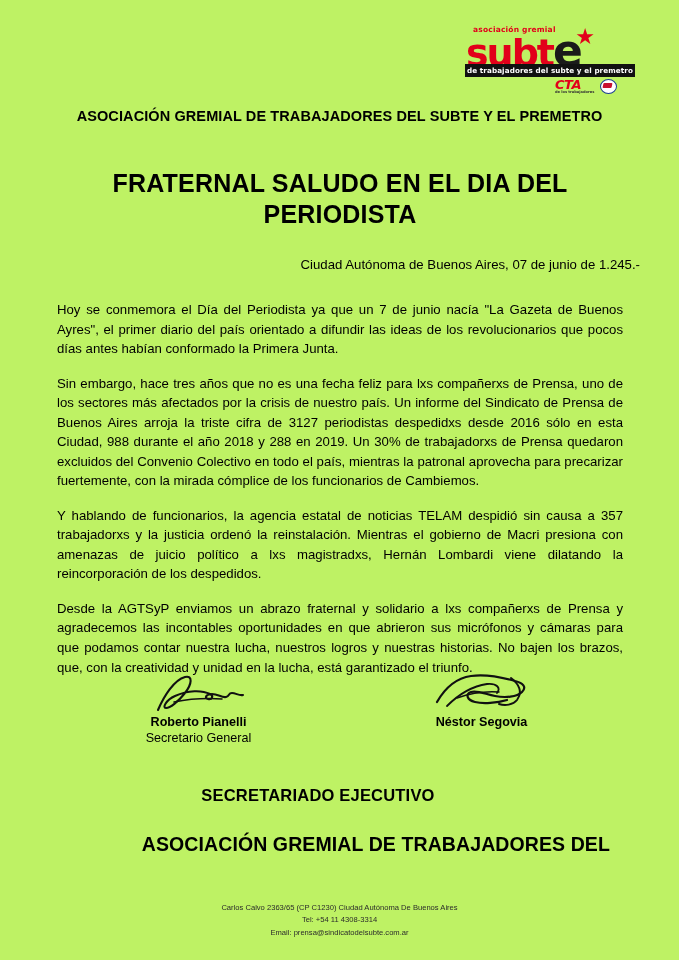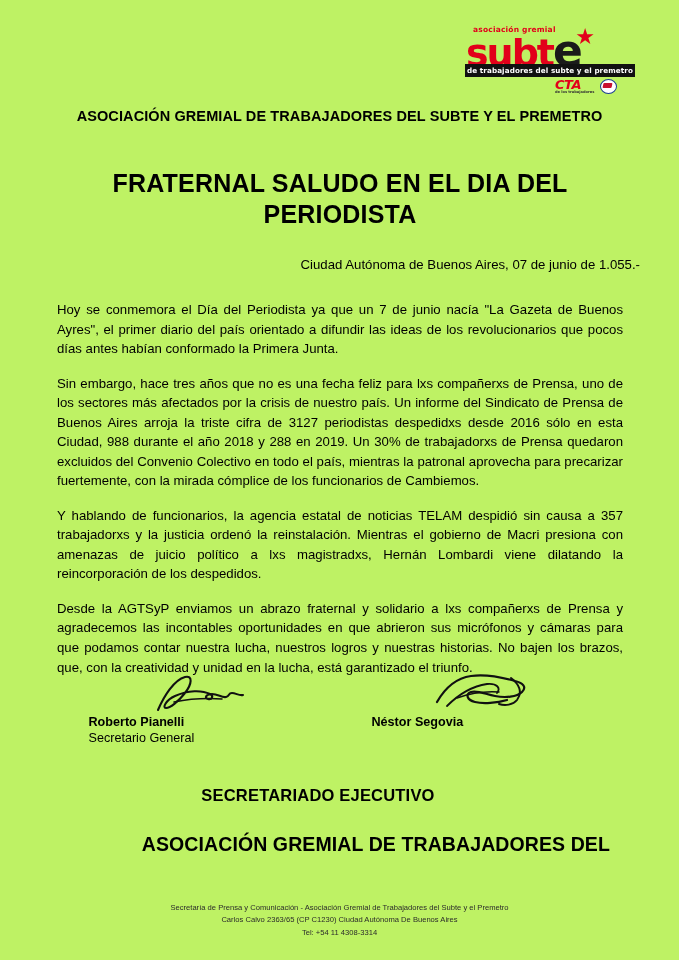--- a/index.html
+++ b/index.html
@@ -180,21 +180,21 @@
   .signatures {
     position: absolute;
     top: 672px;
     left: 57px;
     width: 566px;
     display: flex;
     justify-content: space-around;
   }
   .sig-col {
     width: 220px;
-    text-align: left;
+    text-align: center;
   }
   .sig-mark {
     height: 42px;
     display: flex;
     align-items: flex-end;
     justify-content: center;
   }
   .sig-name {
     font-size: 12.6px;
     font-weight: bold;
@@ -259,21 +259,21 @@
     </div>
   </div>
 
   <div class="org-header">ASOCIACIÓN GREMIAL DE TRABAJADORES DEL SUBTE Y EL PREMETRO</div>
 
   <div class="doc-title">
     <div>FRATERNAL SALUDO EN EL DIA DEL</div>
     <div>PERIODISTA</div>
   </div>
 
-  <div class="place-date">Ciudad Autónoma de Buenos Aires, 07 de junio de 1.055.-</div>
+  <div class="place-date">Ciudad Autónoma de Buenos Aires, 07 de junio de 1.245.-</div>
 
   <div class="body-text">
     <p>Hoy se conmemora el Día del Periodista ya que un 7 de junio nacía "La Gazeta de Buenos Ayres", el primer diario del país orientado a difundir las ideas de los revolucionarios que pocos días antes habían conformado la Primera Junta.</p>
     <p>Sin embargo, hace tres años que no es una fecha feliz para lxs compañerxs de Prensa, uno de los sectores más afectados por la crisis de nuestro país. Un informe del Sindicato de Prensa de Buenos Aires arroja la triste cifra de 3127 periodistas despedidxs desde 2016 sólo en esta Ciudad, 988 durante el año 2018 y 288 en 2019. Un 30% de trabajadorxs de Prensa quedaron excluidos del Convenio Colectivo en todo el país, mientras la patronal aprovecha para precarizar fuertemente, con la mirada cómplice de los funcionarios de Cambiemos.</p>
     <p>Y hablando de funcionarios, la agencia estatal de noticias TELAM despidió sin causa a 357 trabajadorxs y la justicia ordenó la reinstalación. Mientras el gobierno de Macri presiona con amenazas de juicio político a lxs magistradxs, Hernán Lombardi viene dilatando la reincorporación de los despedidos.</p>
     <p>Desde la AGTSyP enviamos un abrazo fraternal y solidario a lxs compañerxs de Prensa y agradecemos las incontables oportunidades en que abrieron sus micrófonos y cámaras para que podamos contar nuestra lucha, nuestros logros y nuestras historias. No bajen los brazos, que, con la creatividad y unidad en la lucha, está garantizado el triunfo.</p>
   </div>
 
   <div class="signatures">
     <div class="sig-col">
@@ -298,18 +298,18 @@
       <div class="sig-name">Néstor Segovia</div>
     </div>
   </div>
 
   <div class="closing-1">SECRETARIADO EJECUTIVO</div>
   <div class="closing-2">
     <div>ASOCIACIÓN GREMIAL DE TRABAJADORES DEL</div>
   </div>
 
   <div class="footer">
-    <div>Secretaría de Prensa y Comunicación - Asociación Gremial de Trabajadores del Subte y el Premetro</div>
     <div>Carlos Calvo 2363/65 (CP C1230) Ciudad Autónoma De Buenos Aires</div>
     <div>Tel: +54 11 4308-3314</div>
+    <div>Email: prensa@sindicatodelsubte.com.ar</div>
   </div>
 
 </div>
 
 </body></html>

